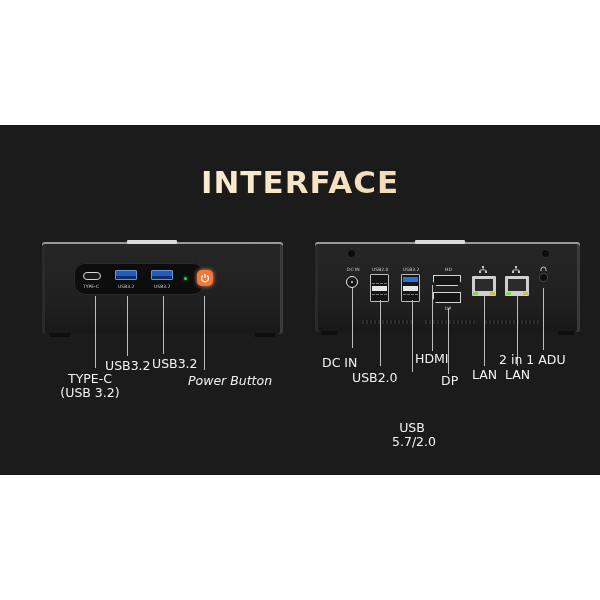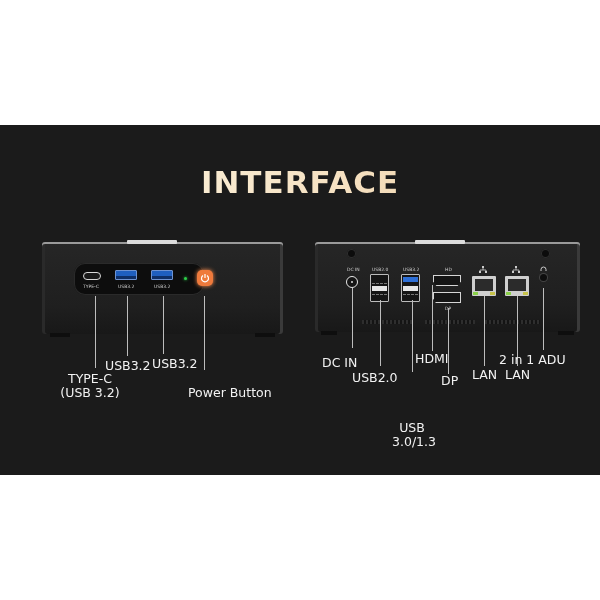--- a/index.html
+++ b/index.html
@@ -71,21 +71,21 @@
 <div class="lline" style="left:127px;top:296px;height:60px;"></div>
 <div class="lline" style="left:163px;top:296px;height:58px;"></div>
 <div class="lline" style="left:204px;top:296px;height:74px;"></div>
 
 <div class="lbl c" style="left:50px;top:372px;width:80px;">
   <div>TYPE-C</div>
   <div>(USB 3.2)</div>
 </div>
 <div class="lbl" style="left:105px;top:359px;">USB3.2</div>
 <div class="lbl" style="left:152px;top:357px;">USB3.2</div>
-<div class="lbl" style="left:188px;top:386px;">Power Button</div>
+<div class="lbl" style="left:188px;top:374px;font-style:italic;">Power Button</div>
 
 <div class="dev" style="left:315px;top:242px;width:265px;height:90px;">
   <div class="topbar" style="left:100px;width:50px;"></div>
   <div class="foot" style="left:6px;width:16px;"></div>
   <div class="foot" style="right:6px;width:16px;"></div>
 
   <div class="screw" style="left:32px;top:7px;"></div>
   <div class="screw" style="left:226px;top:7px;"></div>
 
   <div class="tiny" style="left:32px;top:25px;">DC IN</div>
@@ -150,19 +150,19 @@
 <div class="lline" style="left:432px;top:285px;height:66px;"></div>
 <div class="lline" style="left:448px;top:308px;height:66px;"></div>
 <div class="lline" style="left:484px;top:296px;height:70px;"></div>
 <div class="lline" style="left:517px;top:296px;height:70px;"></div>
 <div class="lline" style="left:543px;top:288px;height:62px;"></div>
 
 <div class="lbl" style="left:322px;top:356px;">DC IN</div>
 <div class="lbl" style="left:352px;top:371px;">USB2.0</div>
 <div class="lbl c" style="left:392px;top:373px;width:40px;margin-top:48px;">
   <div>USB</div>
-  <div>3.0/1.3</div>
+  <div>5.7/2.0</div>
 </div>
 <div class="lbl" style="left:415px;top:352px;">HDMI</div>
 <div class="lbl" style="left:441px;top:374px;">DP</div>
 <div class="lbl" style="left:472px;top:368px;">LAN</div>
 <div class="lbl" style="left:505px;top:368px;">LAN</div>
 <div class="lbl" style="left:499px;top:353px;">2 in 1 ADU</div>
 
 </body></html>

